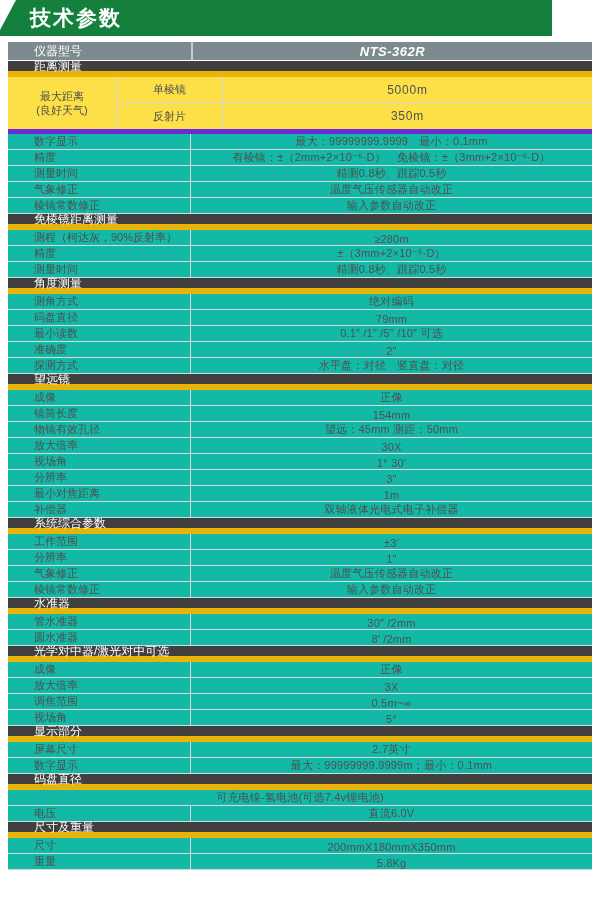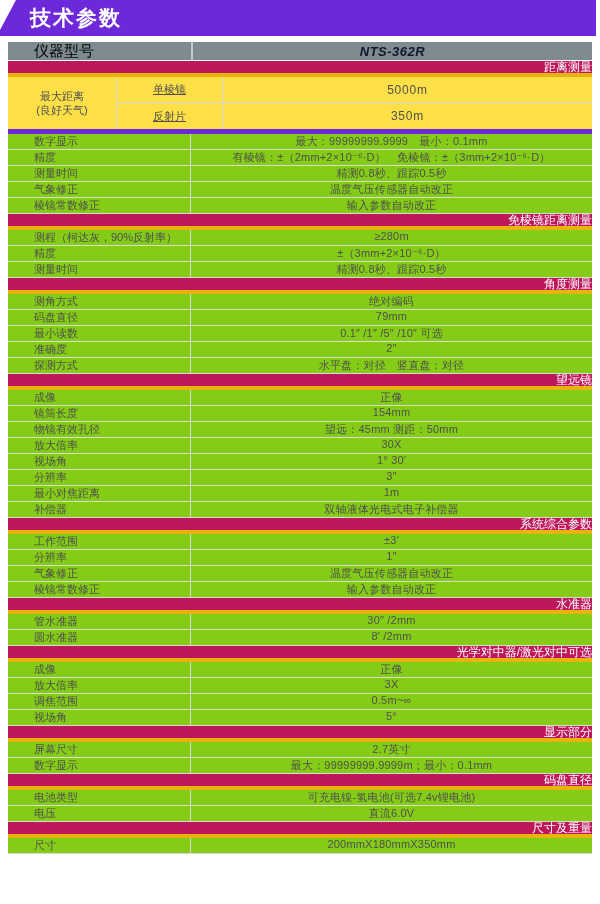--- a/index.html
+++ b/index.html
@@ -2,54 +2,54 @@
 <html><head>
 <meta charset="utf-8">
 <style>
   * { margin:0; padding:0; box-sizing:border-box; }
   html,body { width:600px; }
   body {
     height:904px; background:#ffffff; position:relative; overflow:hidden;
     font-family:"Liberation Sans","DejaVu Sans",sans-serif; color:#4f4f4f;
   }
   .banner {
-    position:absolute; top:0; left:0; width:596px; height:36px;
-    background:#6d28d9;
+    position:absolute; top:0; left:0; width:552px; height:36px;
+    background:#15803d;
     clip-path:polygon(16px 0, 100% 0, 100% 100%, 0 100%, 0 30px);
   }
   .banner-title {
     color:#fff; font-size:21px; font-weight:bold; line-height:35px;
     padding-left:30px; letter-spacing:2px;
   }
   .spec-table { position:absolute; top:42px; left:8px; width:584px; }
   .row { display:flex; width:100%; }
 
   .model-row { height:19px; background:#7d8a90; border-bottom:1px solid #ffffff; align-items:stretch; }
-  .model-label { width:183px; padding-left:26px; color:#000000; font-size:15px; display:flex; align-items:center; }
+  .model-label { width:183px; padding-left:26px; color:#ffffff; font-size:12px; display:flex; align-items:center; }
   .model-divider { width:2px; background:rgba(255,255,255,0.55); }
   .model-value { flex:1; display:flex; align-items:center; justify-content:center;
-    color:#0f172a; font-size:13px; font-weight:bold; font-style:italic; letter-spacing:0.5px; }
-
-  .section-row { height:16px; background:#be185d; border-bottom:4px solid #eab308; align-items:center;justify-content:flex-end; }
+    color:#ffffff; font-size:13px; font-weight:bold; font-style:italic; letter-spacing:0.5px; }
+
+  .section-row { height:16px; background:#404040; border-bottom:6px solid #eab308; align-items:center; }
   .section-title { padding-left:26px; color:#ffffff; font-size:12px; line-height:15px; white-space:nowrap; }
 
-  .data-row { height:16px; background:#84cc16; border-bottom:1px solid #d9d9d9; align-items:flex-start; }
+  .data-row { height:16px; background:#14b8a6; border-bottom:1px solid #d9d9d9; align-items:flex-end; }
   .data-label { width:183px; padding-left:26px; border-right:1px solid #d9d9d9;
     display:flex; align-items:center; font-size:11px; white-space:nowrap; }
   .data-value { flex:1; display:flex; align-items:center; justify-content:center;
     font-size:11px; white-space:pre; letter-spacing:0.2px; }
 
   .merged-row { height:57px; background:#fde047; border-bottom:5px solid #6d28d9; align-items:stretch; }
   .merged-label { width:109px; border-right:1px solid #d9d9d9; display:flex; flex-direction:column;
     align-items:center; justify-content:center; font-size:11px; line-height:14px; text-align:center; }
   .merged-right { flex:1; display:flex; flex-direction:column; }
   .merged-sub { flex:1; display:flex; align-items:stretch; }
   .merged-sub.first { border-bottom:1px solid #d9d9d9; }
   .sub-key { width:106px; border-right:1px solid #d9d9d9; display:flex; align-items:center;
-    justify-content:center; font-size:11px;text-decoration:underline; }
+    justify-content:center; font-size:11px; }
   .sub-val { flex:1; display:flex; align-items:center; justify-content:center;
     font-size:12px; letter-spacing:0.8px; }
 </style>
 </head>
 <body>
 
 <div class="banner">
   <div class="banner-title">技术参数</div>
 </div>
 
@@ -229,27 +229,30 @@
       <div class="data-value">2.7英寸</div>
     </div>
     <div class="row data-row">
       <div class="data-label">数字显示</div>
       <div class="data-value">最大：99999999.9999m；最小：0.1mm</div>
     </div>
     <div class="row section-row">
       <div class="section-title">码盘直径</div>
     </div>
     <div class="row data-row">
-      <div class="data-label">电池类型</div>
       <div class="data-value">可充电镍-氢电池(可选7.4v锂电池)</div>
     </div>
     <div class="row data-row">
       <div class="data-label">电压</div>
       <div class="data-value">直流6.0V</div>
     </div>
     <div class="row section-row">
       <div class="section-title">尺寸及重量</div>
     </div>
     <div class="row data-row">
       <div class="data-label">尺寸</div>
       <div class="data-value">200mmX180mmX350mm</div>
     </div>
+    <div class="row data-row">
+      <div class="data-label">重量</div>
+      <div class="data-value">5.8Kg</div>
+    </div>
   </div>
 
 </body></html>

